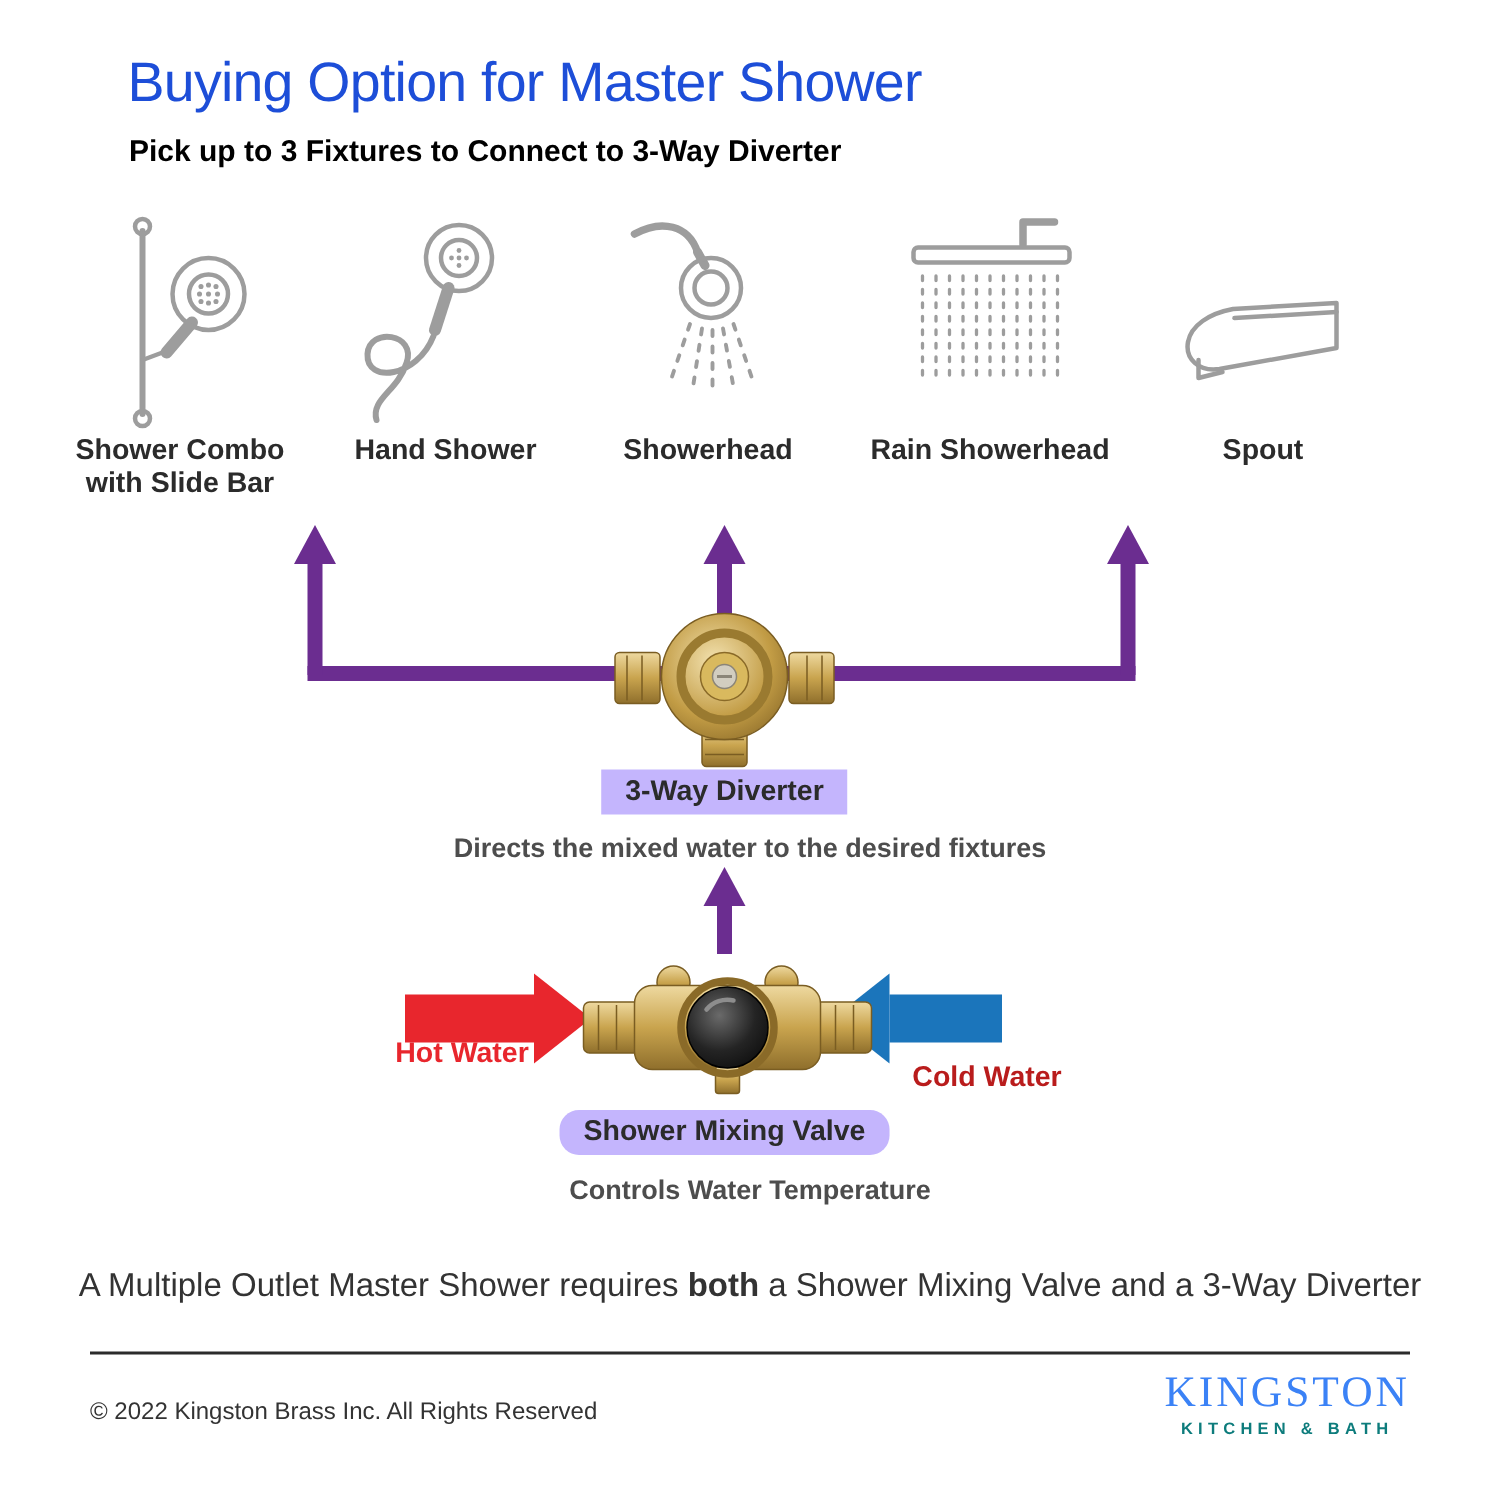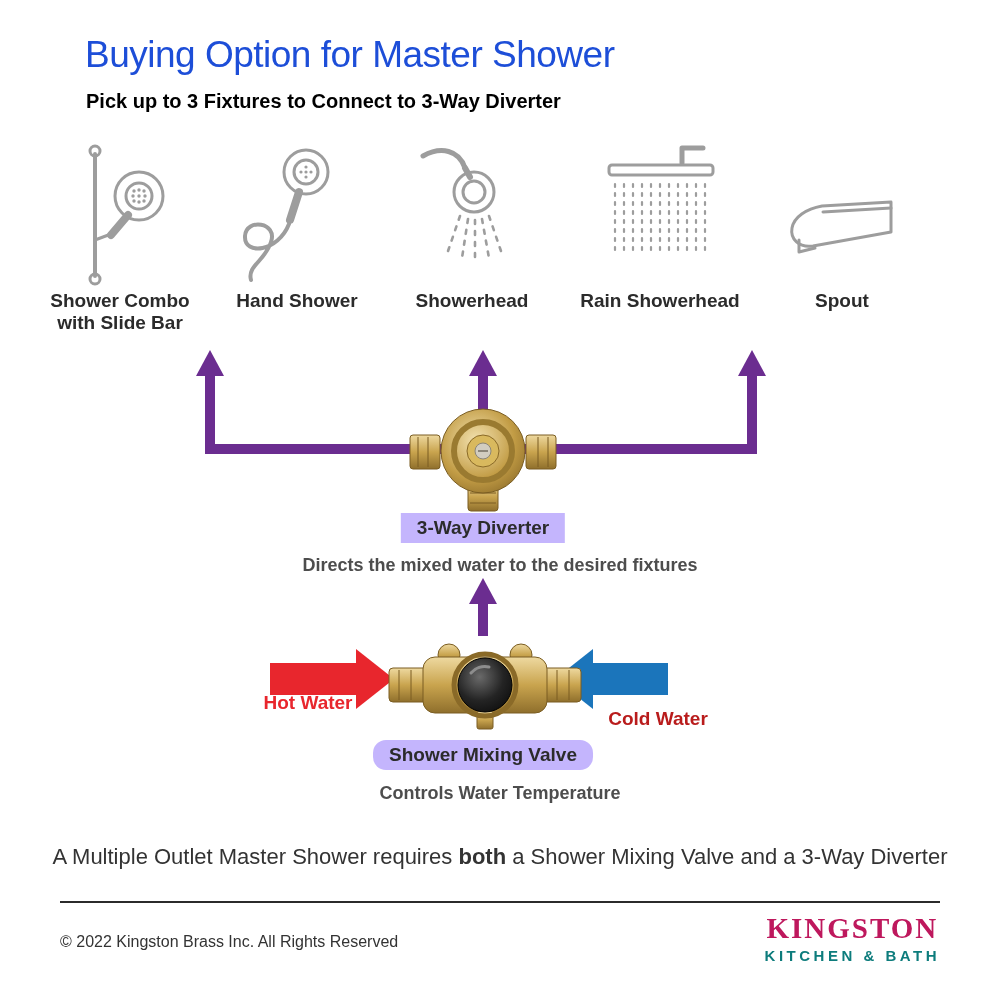--- a/index.html
+++ b/index.html
@@ -16,22 +16,22 @@
   .label-box{background:#c4b5fd;padding:4px 16px;font-size:19px;font-weight:700;color:#2b2b2b;
              transform:translateX(-50%);white-space:nowrap;z-index:4;}
   .desc{left:0;right:0;text-align:center;font-size:18px;font-weight:700;color:#4d4d4d;}
   .hotlabel{left:248px;top:692px;width:120px;text-align:center;font-size:19px;font-weight:700;color:#e8262d;}
   .coldlabel{left:598px;top:708px;width:120px;text-align:center;font-size:19px;font-weight:700;color:#b91c1c;}
   .note{left:0;right:0;top:832px;text-align:center;font-size:22px;color:#333;font-weight:400;margin-top:12px;}
   .note b{font-weight:700;}
   .divider{left:60px;right:60px;top:901px;height:2px;background:#2b2b2b;}
   .copyright{left:60px;top:933px;font-size:16px;color:#333;}
   .brand{right:60px;top:912px;text-align:center;}
-  .brand-name{font-family:"Liberation Serif",serif;font-size:29px;font-weight:700;letter-spacing:2px;color:#be185d;}
-  .brand-sub{margin-top:2px;font-size:15px;font-weight:700;letter-spacing:3.5px;color:#0d7c7c;}
+  .brand-name{font-family:"Liberation Serif",serif;font-size:29px;font-weight:400;letter-spacing:2px;color:#3b82f6;}
+  .brand-sub{margin-top:2px;font-size:11px;font-weight:700;letter-spacing:3.5px;color:#0d7c7c;}
   svg{display:block;}
 </style>
 </head>
 <body>
 
 <div class="canvas">
 
   <div class="abs title">Buying Option for Master Shower</div>
   <div class="abs subtitle">Pick up to 3 Fixtures to Connect to 3-Way Diverter</div>
 

